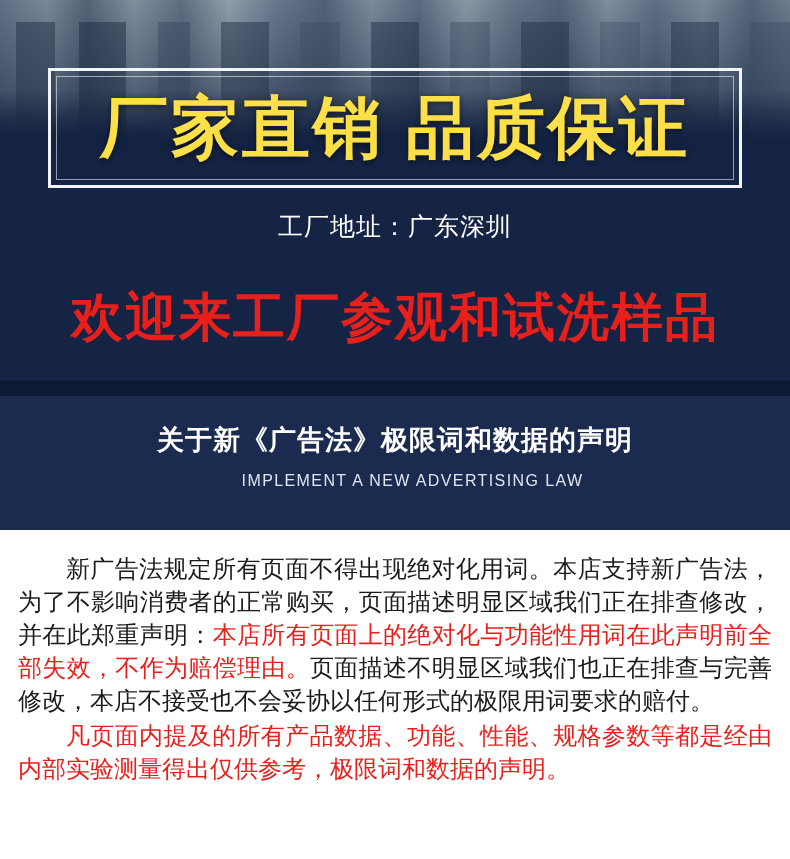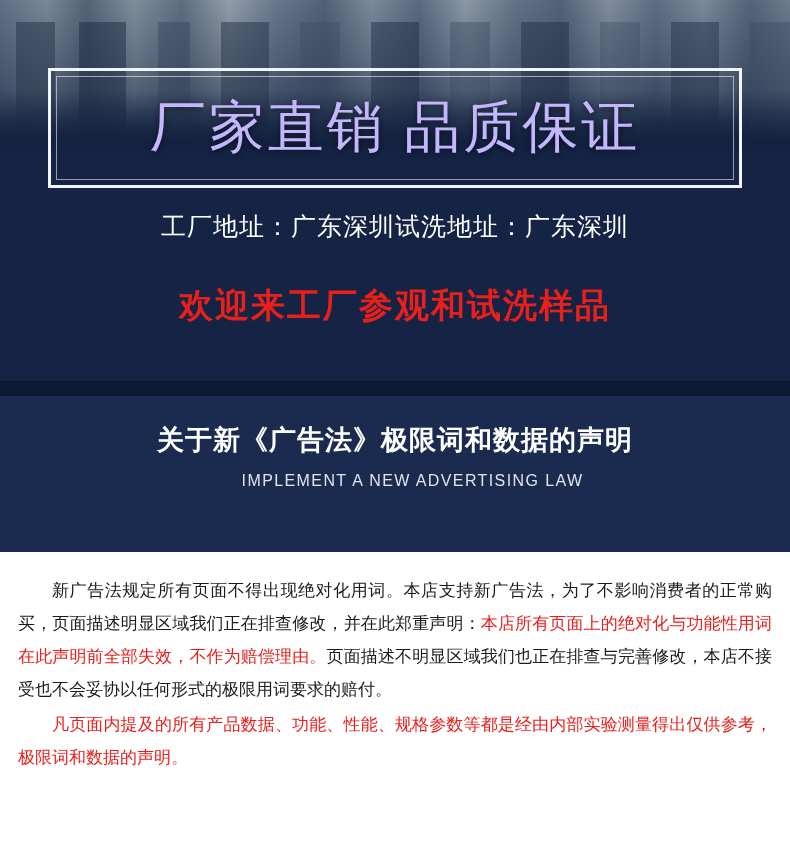--- a/index.html
+++ b/index.html
@@ -83,23 +83,23 @@
     justify-content: center;
   }
   .headline-box .inner-line {
     position: absolute;
     top: 5px; left: 5px; right: 5px; bottom: 5px;
     border: 1px solid rgba(255,255,255,0.55);
     pointer-events: none;
   }
   .headline {
     position: relative;
-    color: #c4b5fd;
-    font-size: 56px;
-    font-weight: normal;
+    color: #fde047;
+    font-size: 68px;
+    font-weight: bold;
     letter-spacing: 3px;
     white-space: nowrap;
     text-shadow: 0 2px 6px rgba(0,0,0,0.55);
   }
 
   .address-row {
     position: absolute;
     top: 210px;
     left: 0;
     width: 790px;
@@ -113,21 +113,21 @@
     white-space: nowrap;
   }
 
   .welcome {
     position: absolute;
     top: 283px;
     left: 0;
     width: 790px;
     text-align: center;
     color: #e8201c;
-    font-size: 34px;
+    font-size: 52px;
     font-weight: bold;
     letter-spacing: 2px;
     white-space: nowrap;
   }
 
   .banner-divider {
     position: absolute;
     top: 381px;
     left: 0;
     width: 790px;
@@ -139,21 +139,21 @@
   .statement {
     position: absolute;
     top: 396px;
     left: 0;
     width: 790px;
     height: 463px;
     background: #ffffff;
   }
   .statement-head {
     width: 790px;
-    height: 156px;
+    height: 134px;
     background: #1b2b4f;
     box-sizing: border-box;
     padding-top: 26px;
     text-align: center;
   }
   .statement-title {
     color: #ffffff;
     font-size: 27px;
     font-weight: bold;
     letter-spacing: 1px;
@@ -164,21 +164,21 @@
     color: #dfe4ee;
     font-size: 16px;
     letter-spacing: 1.4px;
     white-space: nowrap;
     padding-left: 35px;
   }
 
   .statement-body {
     padding: 22px 18px 0 18px;
     color: #1b1b1b;
-    font-size: 17px;
+    font-size: 24px;
     line-height: 33px;
     text-align: justify;
   }
   .statement-body p {
     margin: 0 0 2px 0;
     text-indent: 2em;
   }
   .red {
     color: #e8201c;
   }
@@ -197,23 +197,20 @@
 
     <div class="headline-box">
       <span class="inner-line"></span>
       <span class="headline">厂家直销 品质保证</span>
     </div>
 
     <div class="address-row">
       <div class="addr">
         <span>工厂地址：</span><span>广东深圳</span>
       </div>
-      <div class="addr">
-        <span>试洗地址：</span><span>广东深圳</span>
-      </div>
     </div>
 
     <div class="welcome">欢迎来工厂参观和试洗样品</div>
   </div>
 
   <div class="banner-divider"></div>
 
   <div class="statement">
 
     <div class="statement-head">

